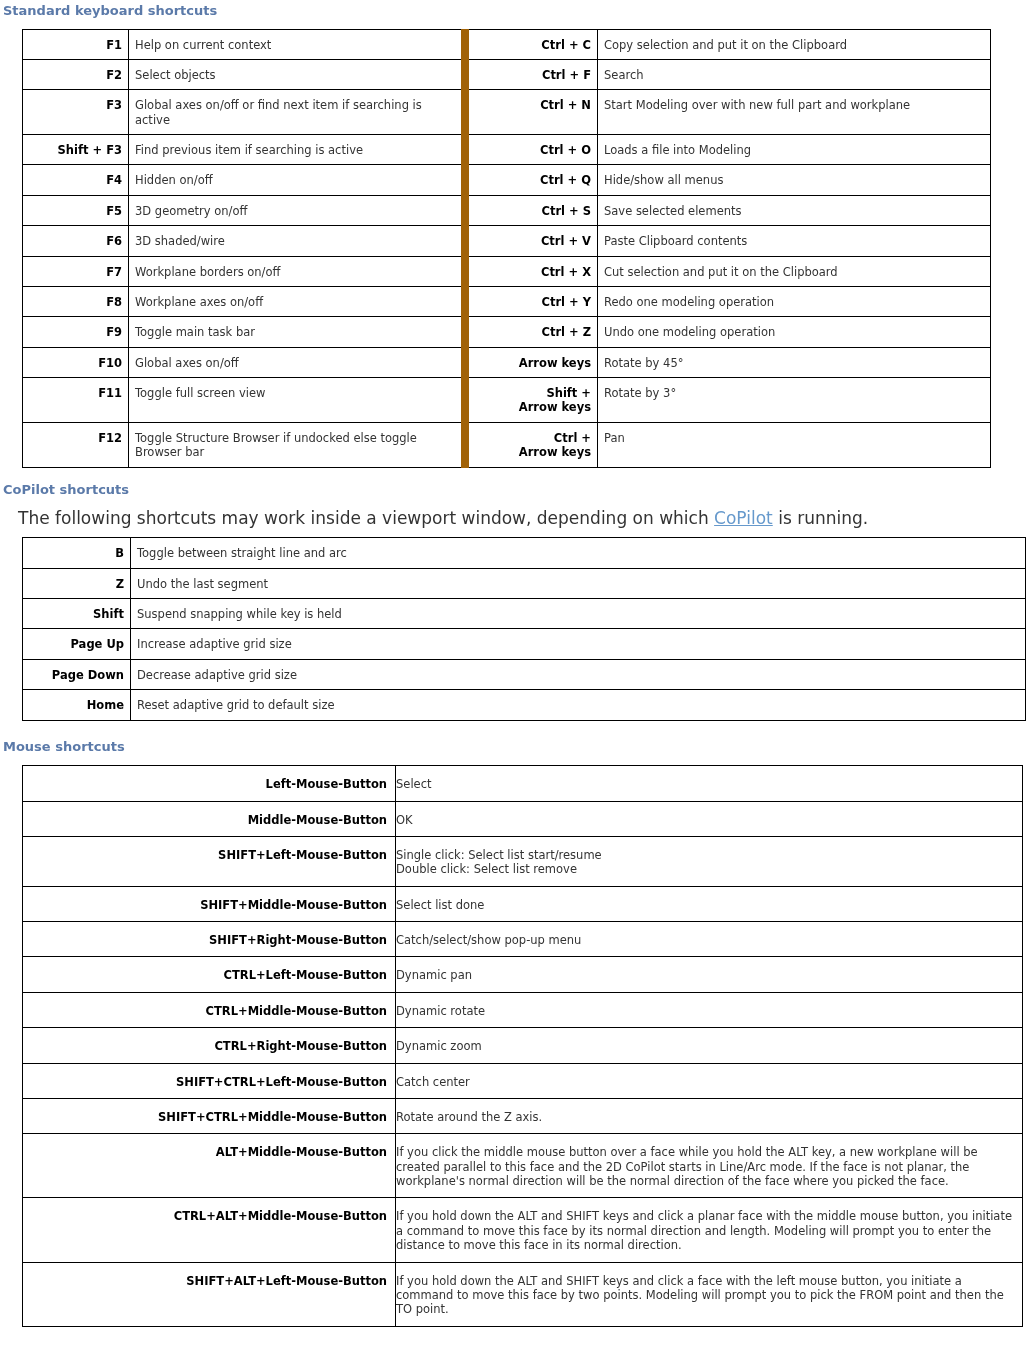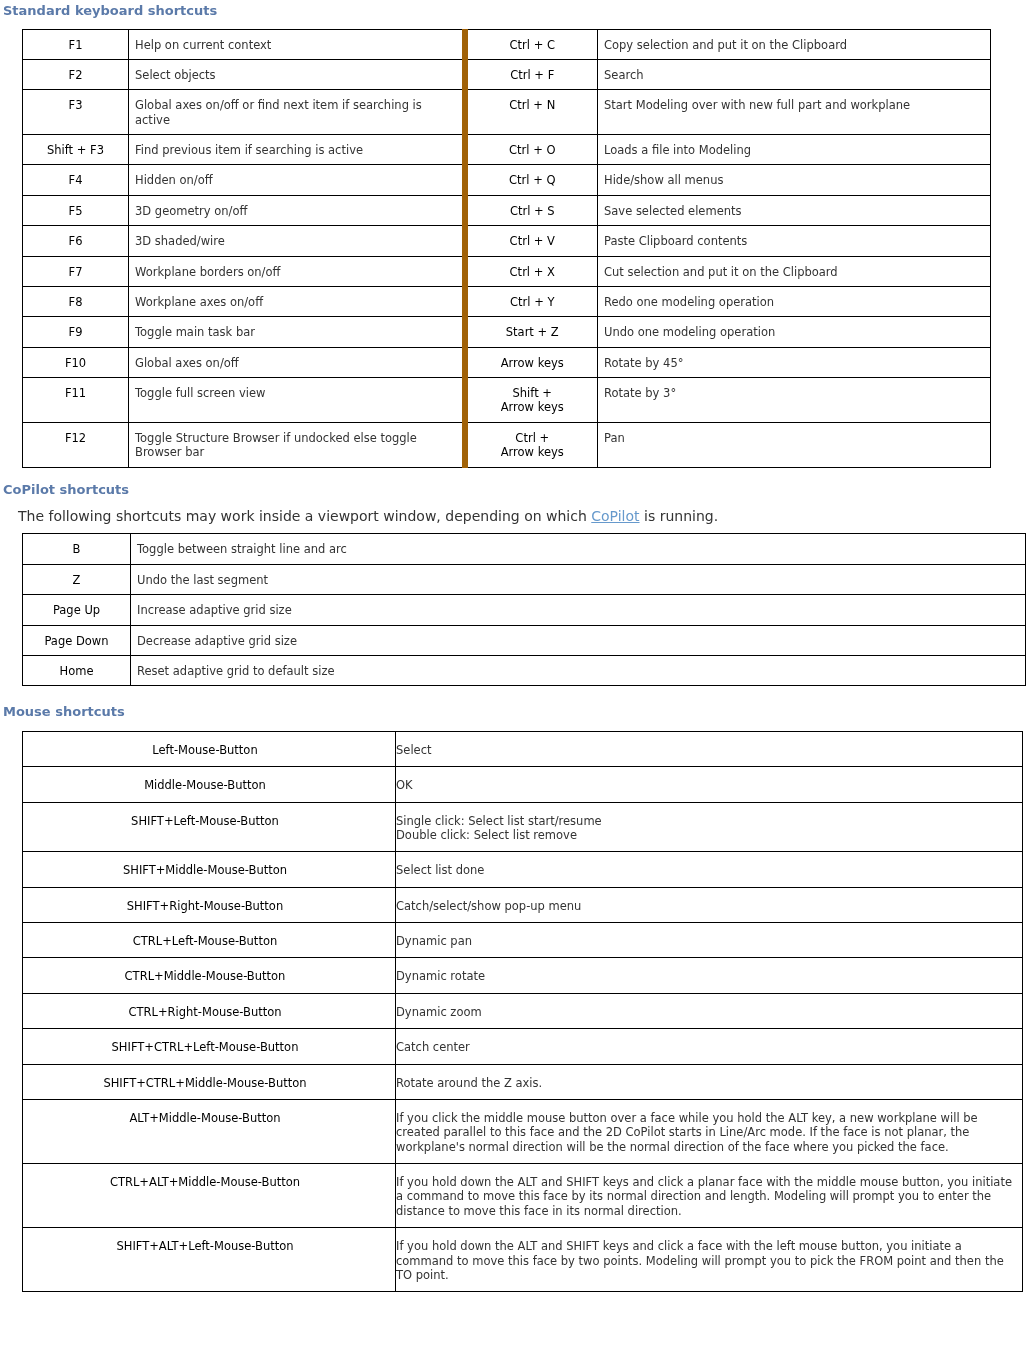--- a/index.html
+++ b/index.html
@@ -17,21 +17,21 @@
   }
   h2.section-title {
     font-size: 13px;
     font-weight: bold;
     color: #5b7aa9;
     margin: 0 0 0 3px;
     padding: 0;
     line-height: 1.2;
   }
   .intro {
-    font-size: 14px;
+    font-size: 17px;
     color: #333333;
     margin: 10px 0 8px 18px;
     line-height: 1.3;
   }
   .intro a {
     color: #6699cc;
     text-decoration: underline;
   }
   table.shortcut-table {
     border-collapse: collapse;
@@ -43,30 +43,30 @@
     border: 1px solid #000000;
     vertical-align: top;
     font-size: 11.5px;
     line-height: 1.25;
     padding: 8px 6px 7px 6px;
     white-space: pre-line;
     overflow: hidden;
     color: #333333;
   }
   table.shortcut-table td.key {
-    font-weight: normal;
-    text-align: center;
+    font-weight: bold;
+    text-align: right;
     color: #000000;
   }
   table.shortcut-table td.desc {
     text-align: left;
   }
   
   #standard-table td.key2 {
-    border-left: 6px solid #a16207;
+    border-left: 8px solid #a16207;
   }
   #standard-table { margin-top: 10px; margin-bottom: 14px; }
   #copilot-table  { margin-bottom: 18px; }
   #mouse-table    { margin-top: 11px; }
   #mouse-table td { padding: 11px 8px 9px 0; }
   #copilot-section { margin-top: 0; }
 </style>
 </head>
 <body>
 
@@ -130,21 +130,21 @@
         </tr>
         <tr>
           <td class="key">F8</td>
           <td class="desc">Workplane axes on/off</td>
           <td class="key key2">Ctrl + Y</td>
           <td class="desc">Redo one modeling operation</td>
         </tr>
         <tr>
           <td class="key">F9</td>
           <td class="desc">Toggle main task bar</td>
-          <td class="key key2">Start + Z</td>
+          <td class="key key2">Ctrl + Z</td>
           <td class="desc">Undo one modeling operation</td>
         </tr>
         <tr>
           <td class="key">F10</td>
           <td class="desc">Global axes on/off</td>
           <td class="key key2">Arrow keys</td>
           <td class="desc">Rotate by 45°</td>
         </tr>
         <tr>
           <td class="key">F11</td>
@@ -175,20 +175,24 @@
     <tbody id="copilot-body">
         <tr>
           <td class="key">B</td>
           <td class="desc">Toggle between straight line and arc</td>
         </tr>
         <tr>
           <td class="key">Z</td>
           <td class="desc">Undo the last segment</td>
         </tr>
         <tr>
+          <td class="key">Shift</td>
+          <td class="desc">Suspend snapping while key is held</td>
+        </tr>
+        <tr>
           <td class="key">Page Up</td>
           <td class="desc">Increase adaptive grid size</td>
         </tr>
         <tr>
           <td class="key">Page Down</td>
           <td class="desc">Decrease adaptive grid size</td>
         </tr>
         <tr>
           <td class="key">Home</td>
           <td class="desc">Reset adaptive grid to default size</td>

